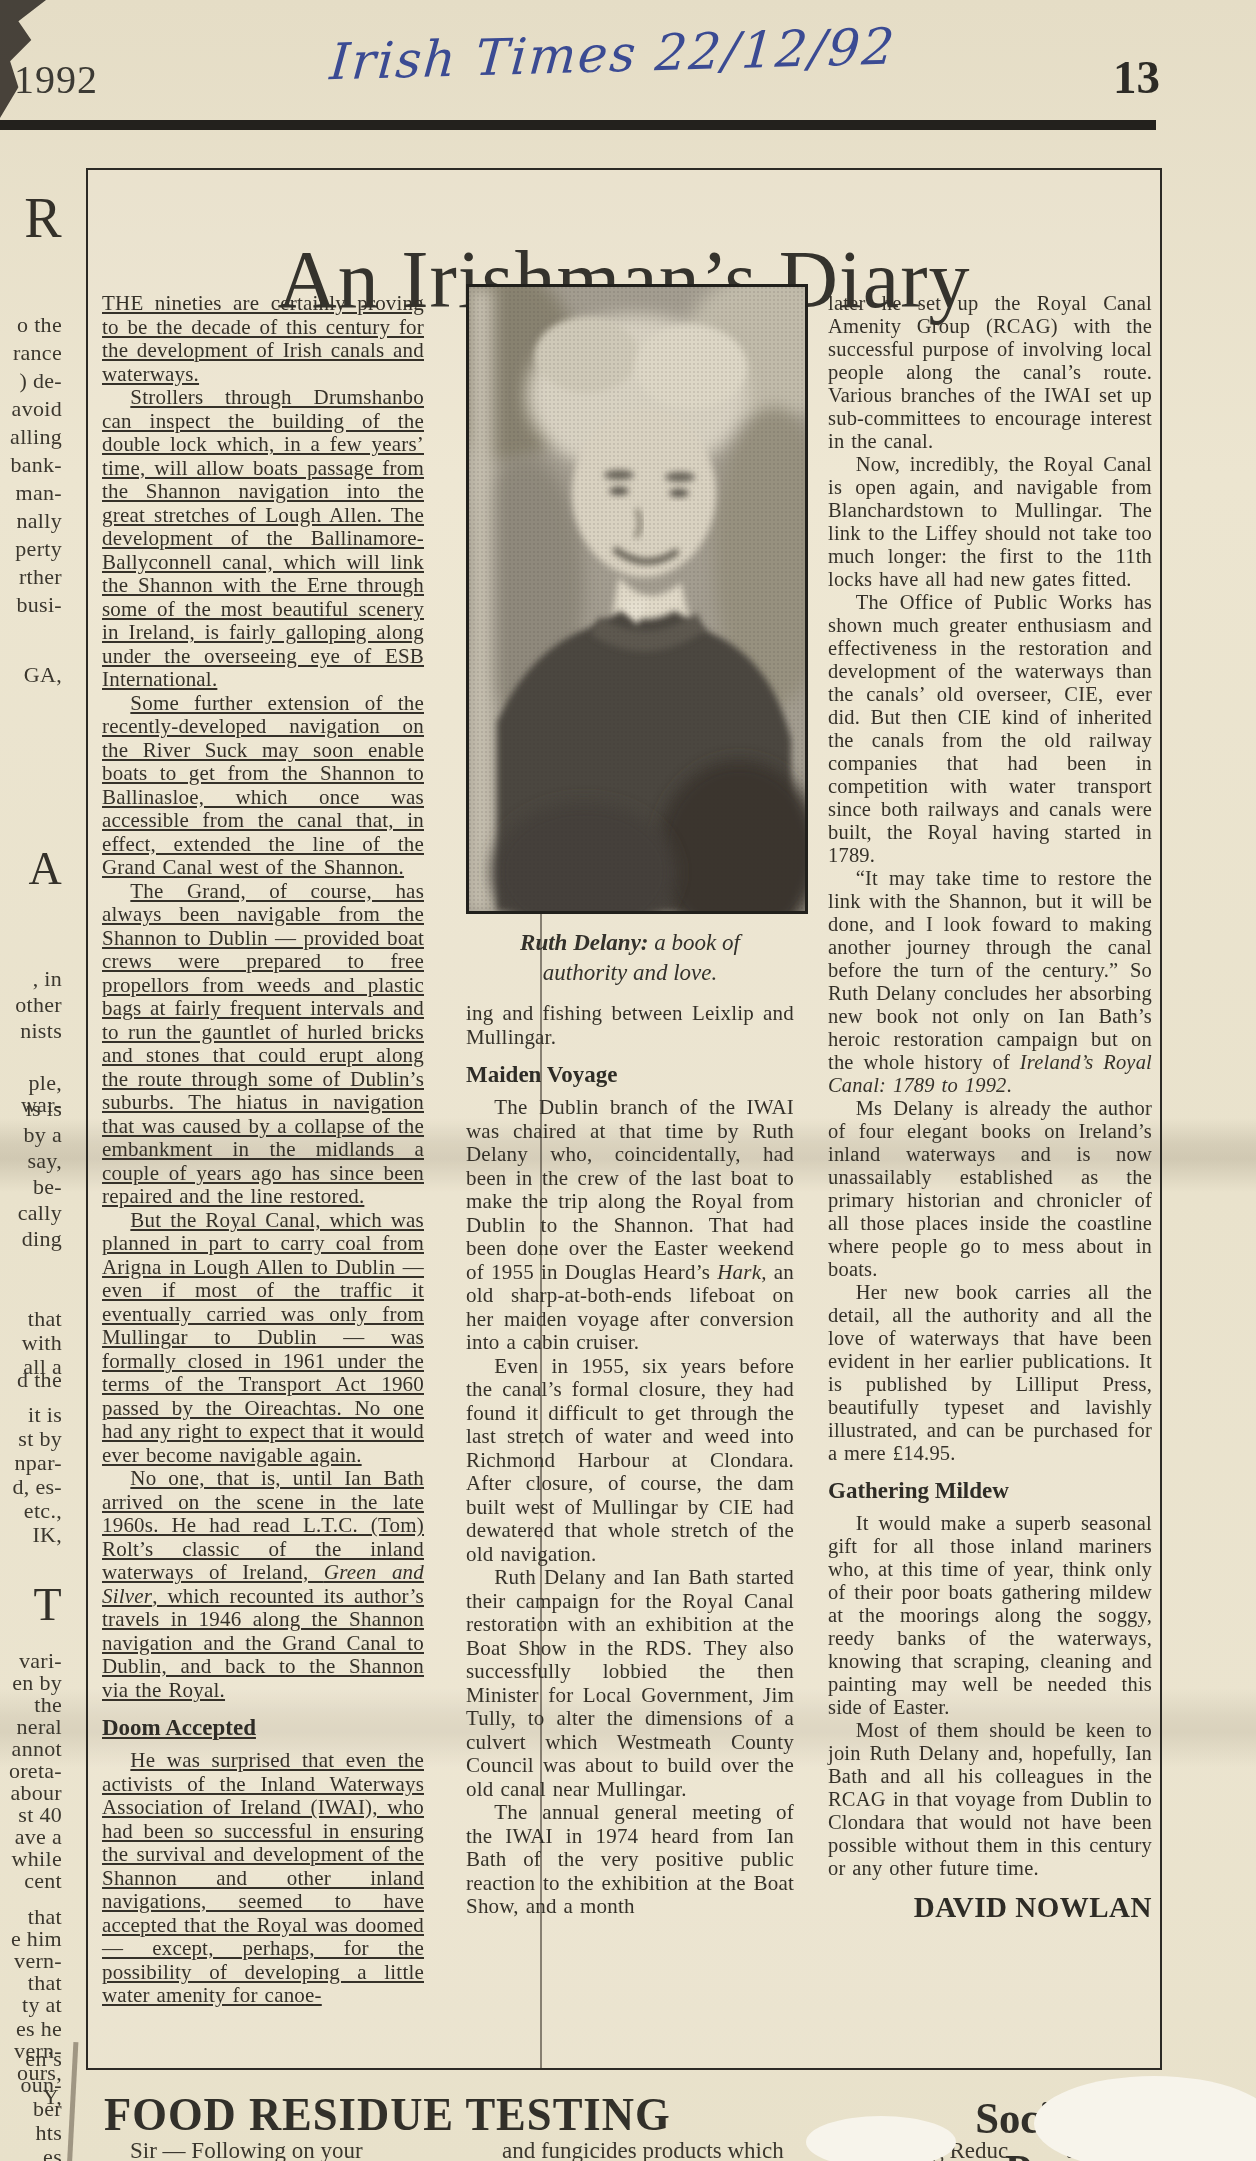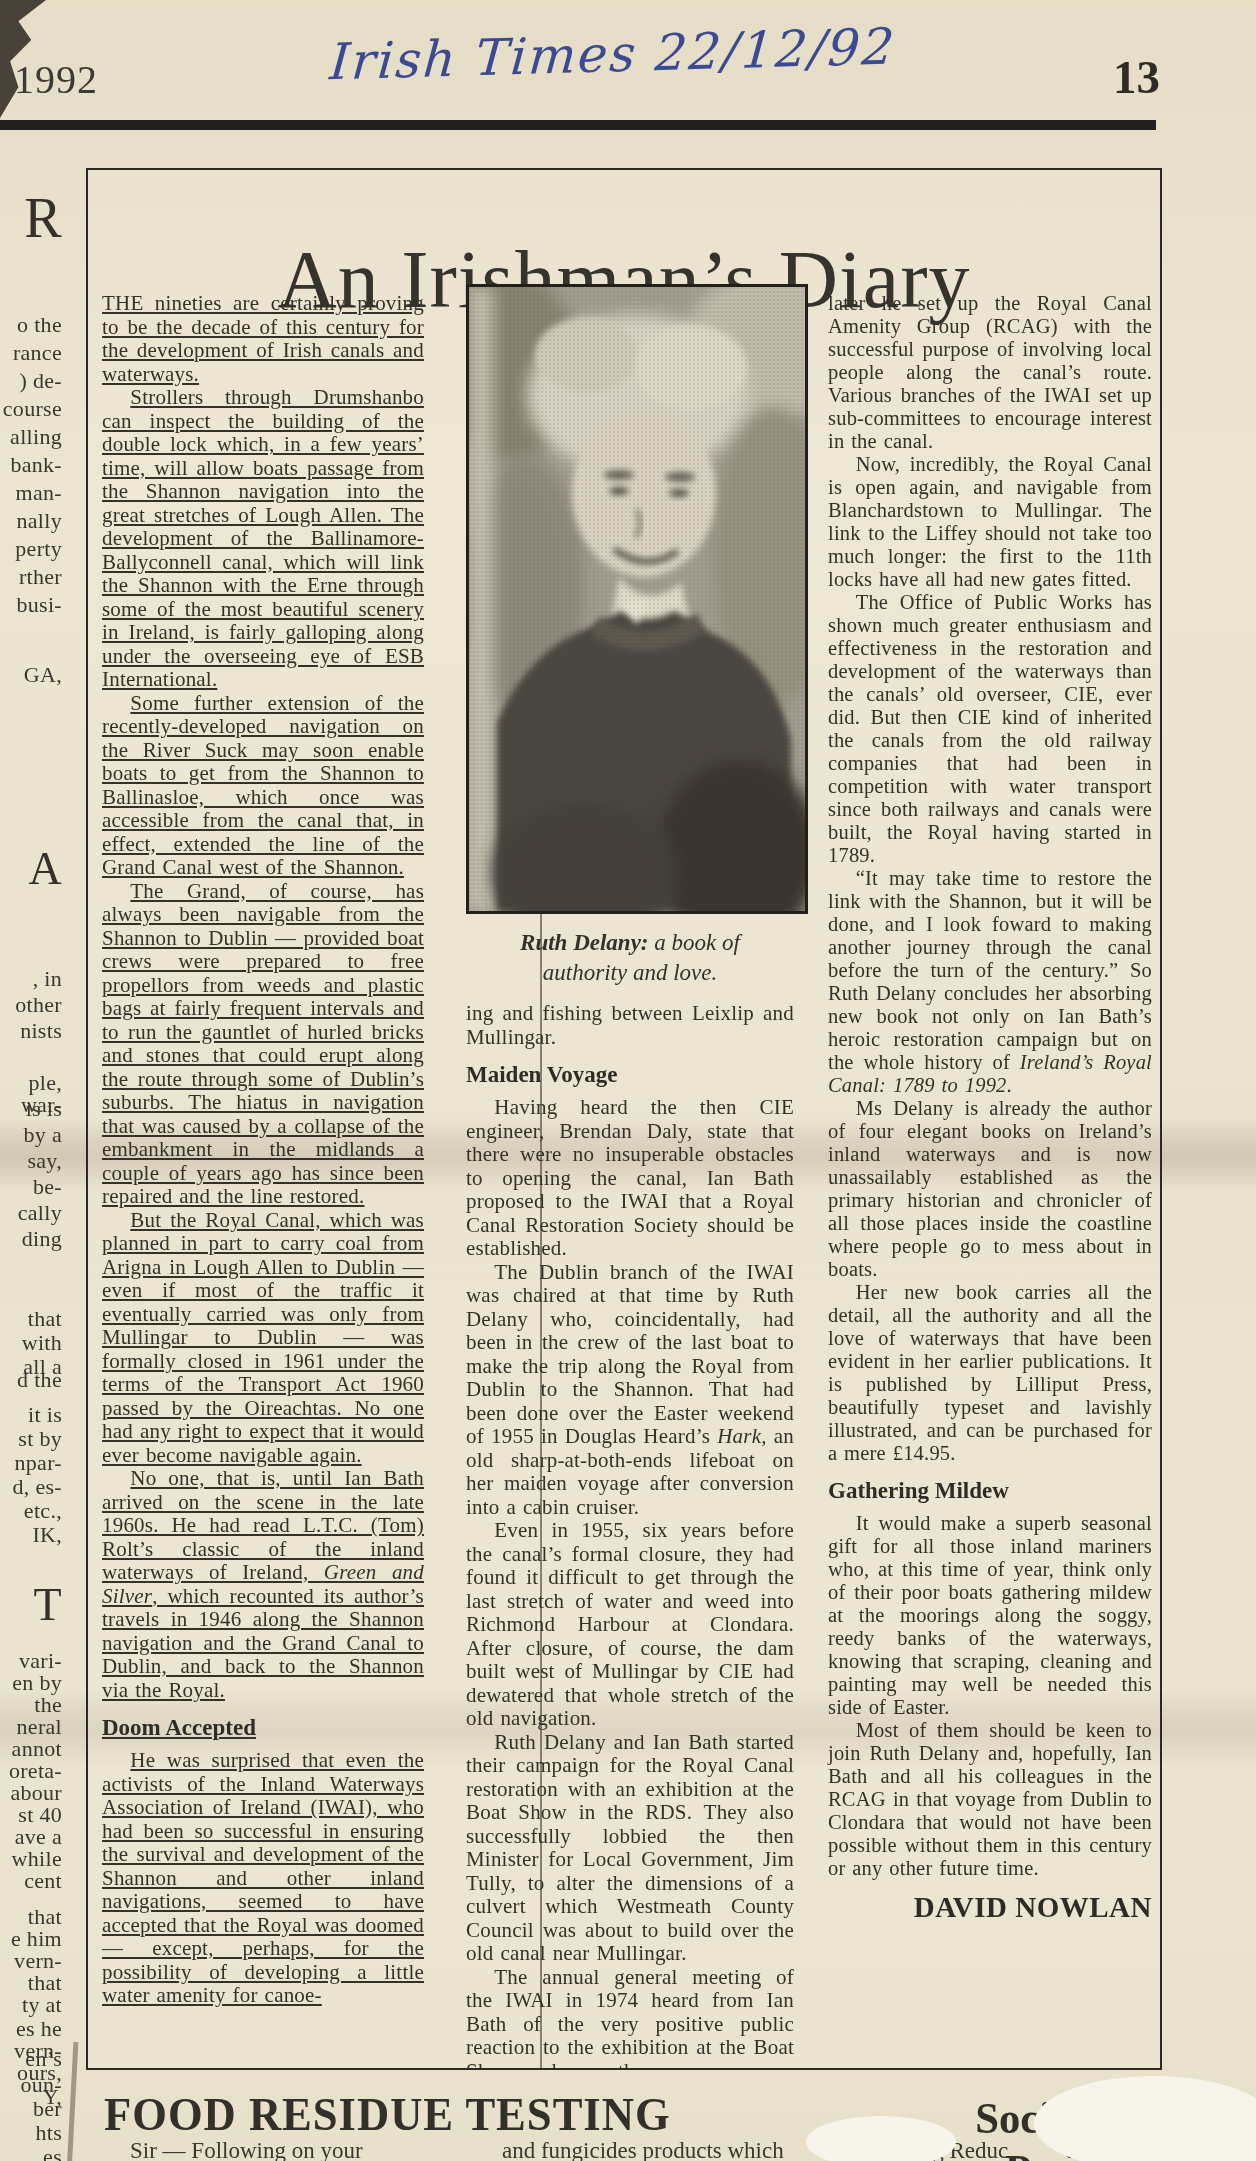--- a/index.html
+++ b/index.html
@@ -74,21 +74,21 @@
 
   <div class="tear-tl"></div>
   <div class="scan-band band1"></div>
   <div class="scan-band band2"></div>
 
   <div class="margin-strip">
       <span class="frag big" style="font-size: 56px; top: 186px;">R</span>
       <span class="frag" style="top: 312px;">o the</span>
       <span class="frag" style="top: 340px;">rance</span>
       <span class="frag" style="top: 368px;">) de-</span>
-      <span class="frag" style="top: 396px;">course</span>
+      <span class="frag" style="top: 396px;">avoid</span>
       <span class="frag" style="top: 424px;">alling</span>
       <span class="frag" style="top: 452px;">bank-</span>
       <span class="frag" style="top: 480px;">man-</span>
       <span class="frag" style="top: 508px;">nally</span>
       <span class="frag" style="top: 536px;">perty</span>
       <span class="frag" style="top: 564px;">rther</span>
       <span class="frag" style="top: 592px;">busi-</span>
       <span class="frag" style="top: 662px;">GA,</span>
       <span class="frag big" style="top: 842px;">A</span>
       <span class="frag" style="top: 966px;">, in</span>
@@ -196,21 +196,20 @@
           <path d="M152 316 l16 22 11 -26 z" fill="#e6e0d0" filter="url(#soft2)"></path>
           <ellipse cx="270" cy="565" rx="82" ry="92" fill="#3a362f" filter="url(#soft)"></ellipse>
           <ellipse cx="115" cy="585" rx="92" ry="70" fill="#44403a" filter="url(#soft)"></ellipse>
           <rect width="336" height="624" fill="url(#dots)"></rect>
         </svg>
       </figure>
       <figcaption class="caption"><b>Ruth Delany:</b><span> a book of authority and love.</span></figcaption>
       <div>
           <p class="para noindent"><span>ing and fishing between Leixlip and Mullingar.</span></p>
           <h3 class="subhead"><span>Maiden Voyage</span></h3>
-          <p class="para"><span>Having heard the then CIE engineer, Brendan Daly, state that there were no insuperable obstacles to opening the canal, Ian Bath proposed to the IWAI that a Royal Canal Restoration Society should be established.</span></p>
           <p class="para"><span>The Dublin branch of the IWAI was chaired at that time by Ruth Delany who, coincidentally, had been in the crew of the last boat to make the trip along the Royal from Dublin to the Shannon. That had been done over the Easter weekend of 1955 in Douglas Heard’s </span><i>Hark,</i><span> an old sharp-at-both-ends lifeboat on her maiden voyage after conversion into a cabin cruiser.</span></p>
           <p class="para"><span>Even in 1955, six years before the canal’s formal closure, they had found it difficult to get through the last stretch of water and weed into Richmond Harbour at Clondara. After closure, of course, the dam built west of Mullingar by CIE had dewatered that whole stretch of the old navigation.</span></p>
           <p class="para"><span>Ruth Delany and Ian Bath started their campaign for the Royal Canal restoration with an exhibition at the Boat Show in the RDS. They also successfully lobbied the then Minister for Local Government, Jim Tully, to alter the dimensions of a culvert which Westmeath County Council was about to build over the old canal near Mullingar.</span></p>
           <p class="para"><span>The annual general meeting of the IWAI in 1974 heard from Ian Bath of the very positive public reaction to the exhibition at the Boat Show, and a month</span></p>
         </div>
     </div>
 
     <div class="col col3">
         <p class="para noindent"><span>later he set up the Royal Canal Amenity Group (RCAG) with the successful purpose of involving local people along the canal’s route. Various branches of the IWAI set up sub-committees to encourage interest in the canal.</span></p>
         <p class="para"><span>Now, incredibly, the Royal Canal is open again, and navigable from Blanchardstown to Mullingar. The link to the Liffey should not take too much longer: the first to the 11th locks have all had new gates fitted.</span></p>

